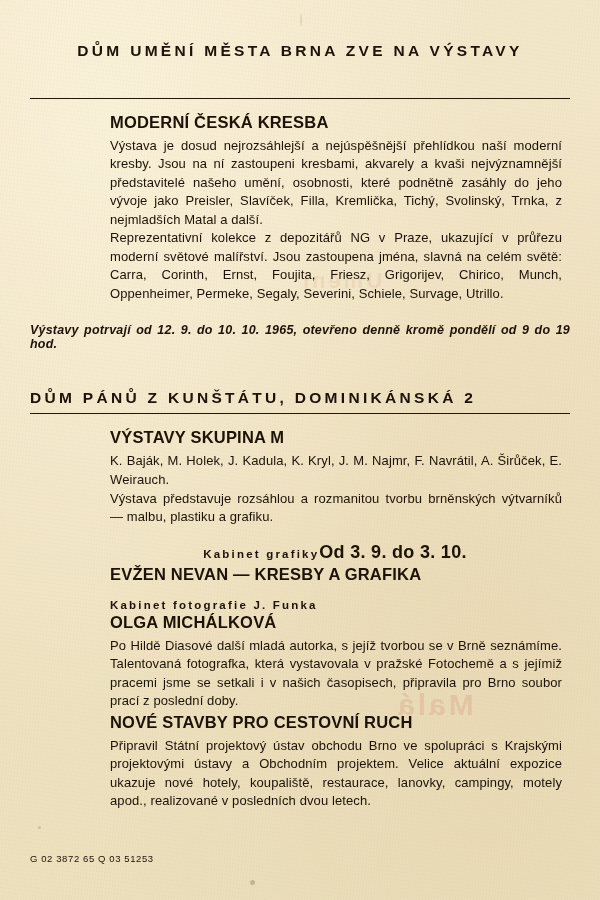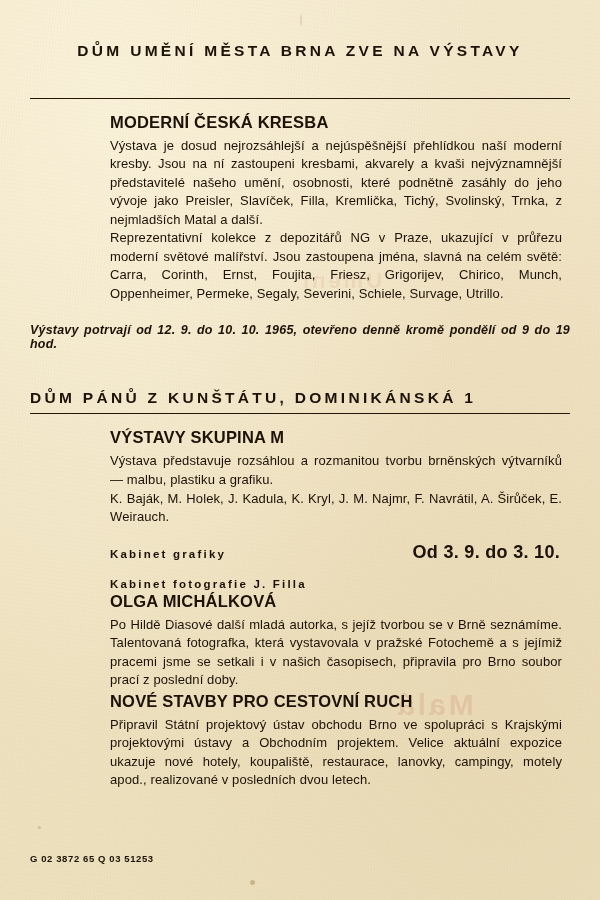--- a/index.html
+++ b/index.html
@@ -90,21 +90,21 @@
 
   
   .items { padding-left: 80px; }
 
   .eyebrow {
     font-size: 11.5px;
     font-weight: 700;
     letter-spacing: 2.2px;
     margin-top: 15px;
     display: flex;
-    justify-content: space-between;
+    justify-content: center;
     align-items: baseline;
   }
   .eyebrow .dates {
     letter-spacing: .3px;
     font-size: 18px;
     padding-right: 10px;
   }
   .eyebrow.solo { display: block; }
 
   .item-title {
@@ -133,21 +133,21 @@
     letter-spacing: .2px;
   }
   .notice.wide { text-align: justify; text-justify: inter-word; font-style: italic; }
 
   
   .colophon {
     position: absolute;
     left: 30px;
     bottom: 36px;
     font-size: 9.5px;
-    font-weight: 700;
+    font-weight: 400;
     letter-spacing: .6px;
     z-index: 3;
   }
 </style>
 </head>
 <body>
 
 <div class="sheet">
   <div class="grain"></div>
 
@@ -175,41 +175,42 @@
         <div>
           <p class="body-text">Reprezentativní kolekce z depozitářů NG v Praze, ukazující v průřezu moderní světové malířství. Jsou zastoupena jména, slavná na celém světě: Carra, Corinth, Ernst, Foujita, Friesz, Grigorijev, Chirico, Munch, Oppenheimer, Permeke, Segaly, Severini, Schiele, Survage, Utrillo.</p>
         </div>
 
       </div>
 
       <div class="notice wide">Výstavy potrvají od 12. 9. do 10. 10. 1965, otevřeno denně kromě pondělí od 9 do 19 hod.</div>
     </div>
 
     <div class="venue">
-      <div class="venue-title">DŮM PÁNŮ Z KUNŠTÁTU, DOMINIKÁNSKÁ 1</div>
+      <div class="venue-title">DŮM PÁNŮ Z KUNŠTÁTU, DOMINIKÁNSKÁ 2</div>
       <hr class="venue-rule">
 
       <div class="items">
 
         <div>
           <div class="item-title">VÝSTAVY SKUPINA M</div>
+          <p class="body-text">K. Baják, M. Holek, J. Kadula, K. Kryl, J. M. Najmr, F. Navrátil, A. Širůček, E. Weirauch.</p>
           <p class="body-text">Výstava představuje rozsáhlou a rozmanitou tvorbu brněnských výtvarníků — malbu, plastiku a grafiku.</p>
-          <p class="body-text">K. Baják, M. Holek, J. Kadula, K. Kryl, J. M. Najmr, F. Navrátil, A. Širůček, E. Weirauch.</p>
         </div>
 
         <div>
           <div class="eyebrow">
             <span>Kabinet grafiky</span>
             <span class="dates">Od 3. 9. do 3. 10.</span>
           </div>
+          <div class="item-title">EVŽEN NEVAN — KRESBY A GRAFIKA</div>
         </div>
 
         <div>
           <div class="eyebrow solo">
-            <span>Kabinet fotografie J. Filla</span>
+            <span>Kabinet fotografie J. Funka</span>
           </div>
           <div class="item-title">OLGA MICHÁLKOVÁ</div>
           <p class="body-text">Po Hildě Diasové další mladá autorka, s jejíž tvorbou se v Brně seznámíme. Talentovaná fotografka, která vystavovala v pražské Fotochemě a s jejímiž pracemi jsme se setkali i v našich časopisech, připravila pro Brno soubor prací z poslední doby.</p>
         </div>
 
         <div>
           <div class="item-title">NOVÉ STAVBY PRO CESTOVNÍ RUCH</div>
           <p class="body-text">Připravil Státní projektový ústav obchodu Brno ve spolupráci s Krajskými projektovými ústavy a Obchodním projektem. Velice aktuální expozice ukazuje nové hotely, koupaliště, restaurace, lanovky, campingy, motely apod., realizované v posledních dvou letech.</p>
         </div>
 

